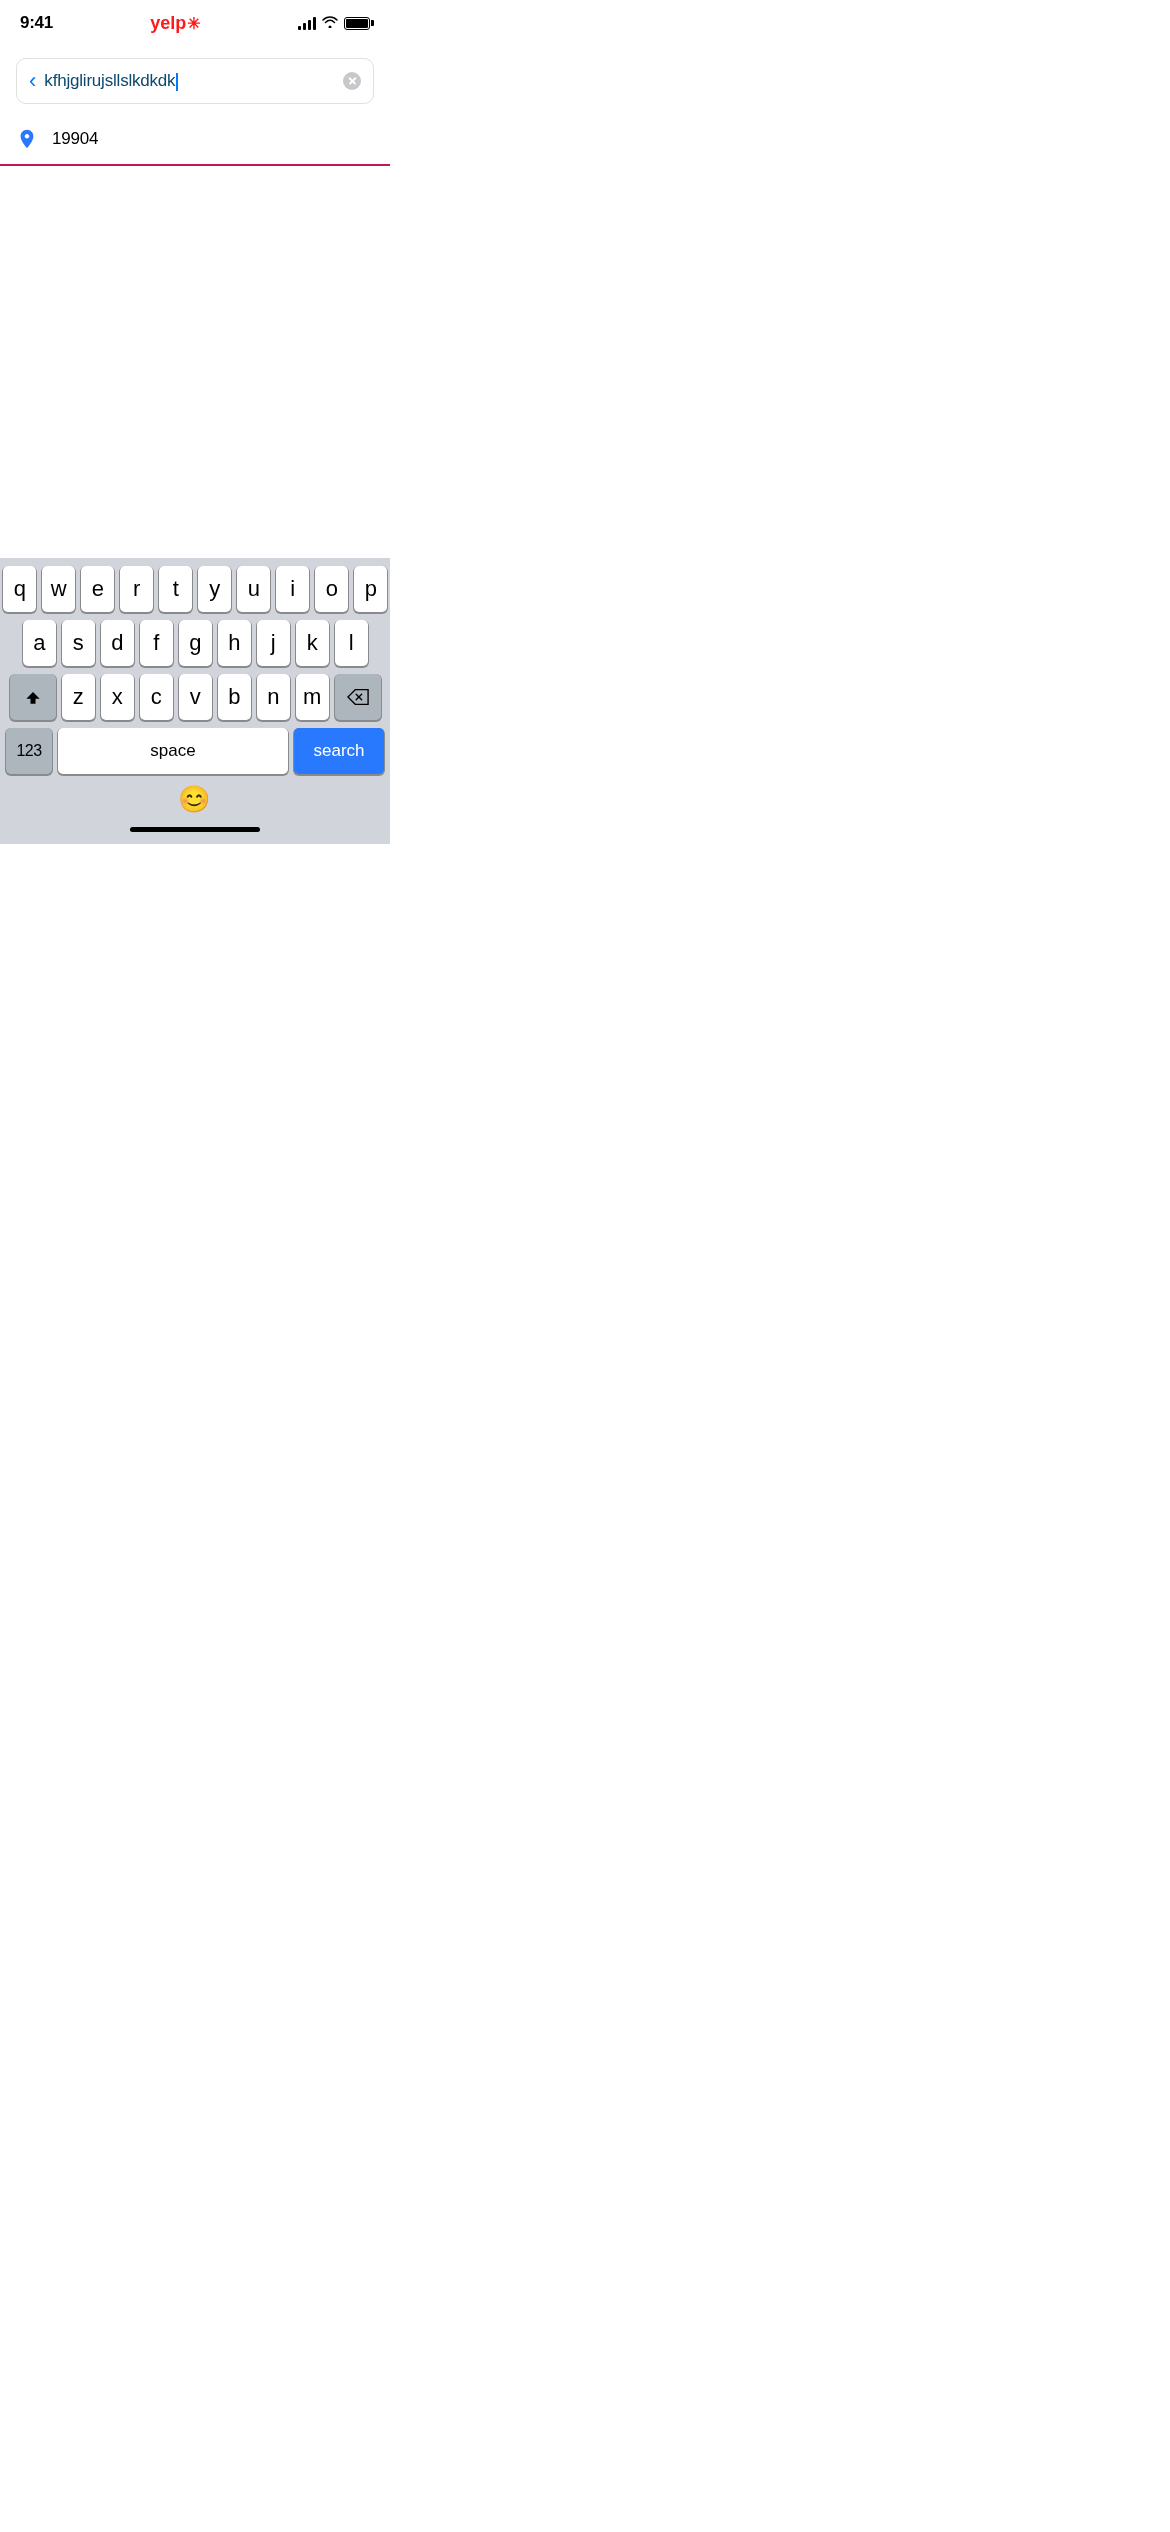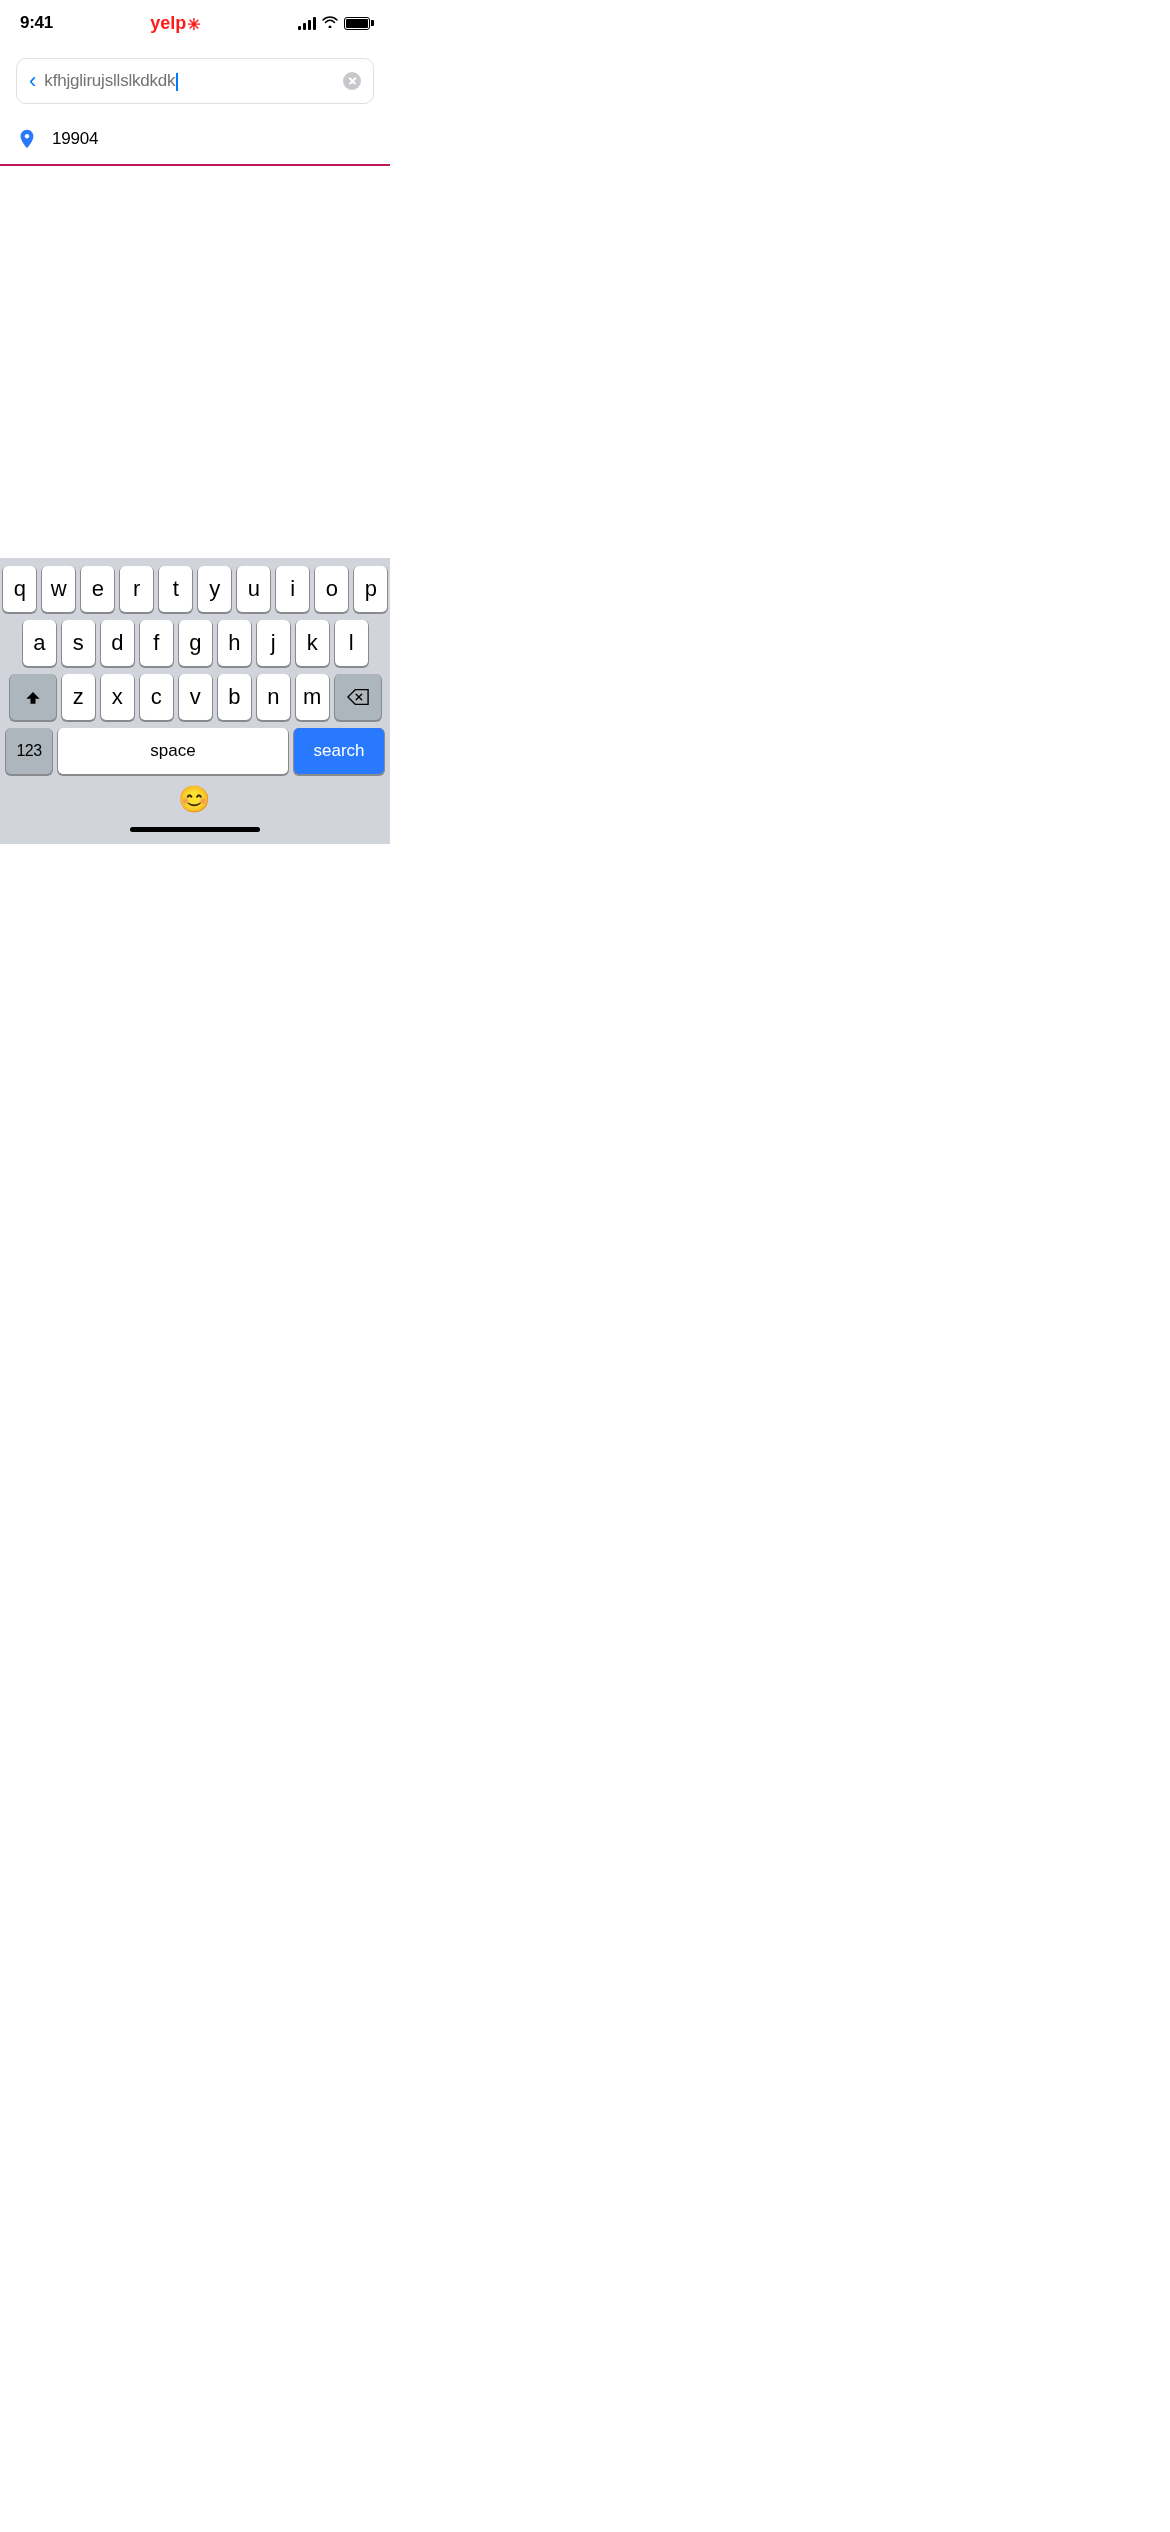--- a/index.html
+++ b/index.html
@@ -28,21 +28,21 @@
       font-weight: 600;
       color: #000;
       letter-spacing: -0.3px;
     }
 
     .status-logo {
       font-size: 18px;
       font-weight: 700;
       color: #FF1A1A;
       display: flex;
-      align-items: flex-end;
+      align-items: center;
       gap: 1px;
     }
 
     .status-icons {
       display: flex;
       align-items: center;
       gap: 6px;
     }
 
     .signal-bars {
@@ -113,21 +113,21 @@
       color: #007AFF;
       font-size: 18px;
       margin-right: 8px;
       cursor: pointer;
       font-weight: 300;
     }
 
     .search-input-text {
       flex: 1;
       font-size: 17px;
-      color: #737373;
+      color: #0c4a6e;
       letter-spacing: -0.2px;
     }
 
     .cursor {
       display: inline-block;
       width: 2px;
       height: 18px;
       background: #007AFF;
       vertical-align: middle;
       margin-left: 1px;

